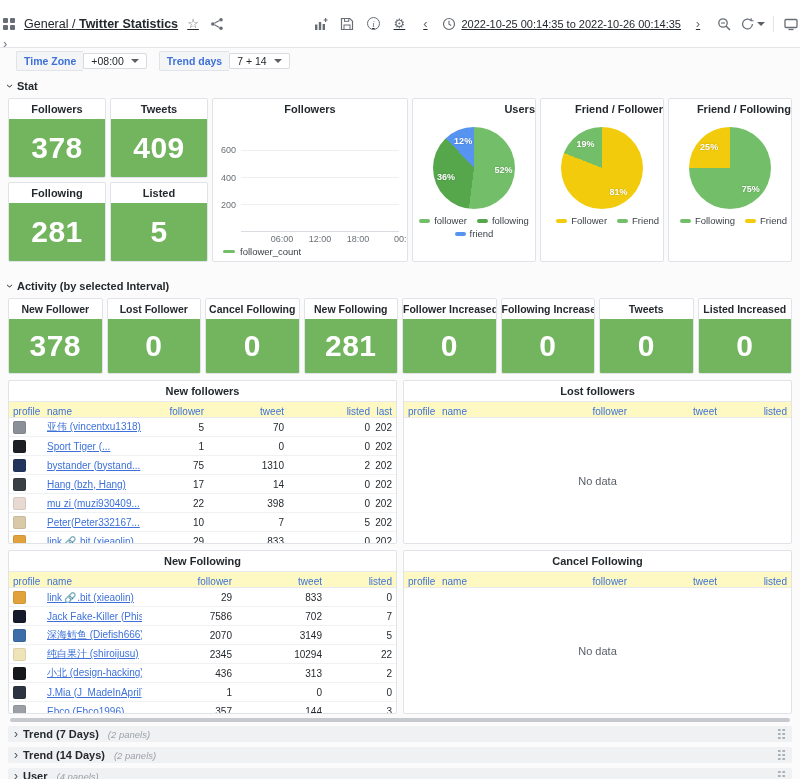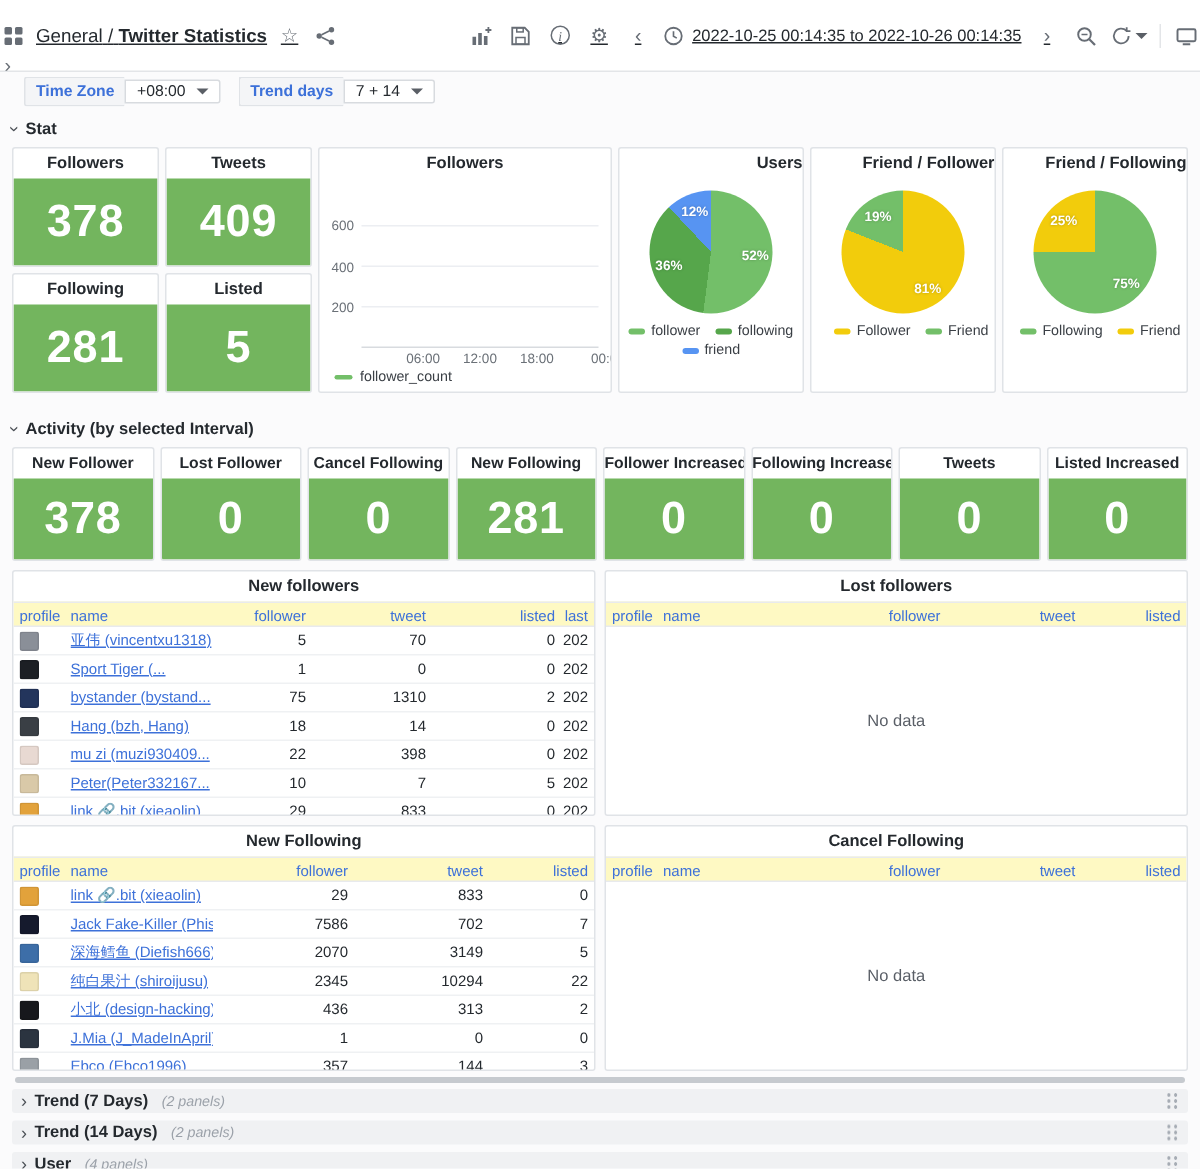--- a/index.html
+++ b/index.html
@@ -368,21 +368,21 @@
             <span class="td num c2">75</span>
             <span class="td num c3">1310</span>
             <span class="td num c4">2</span>
             <span class="td num c5">202</span>
           </div>
           <div class="tr">
             <span class="td c0">
               <span class="avatar" style="background: rgb(58, 63, 69);"></span>
             </span>
             <span class="td c1 link">Hang (bzh, Hang)</span>
-            <span class="td num c2">18</span>
+            <span class="td num c2">17</span>
             <span class="td num c3">14</span>
             <span class="td num c4">0</span>
             <span class="td num c5">202</span>
           </div>
           <div class="tr">
             <span class="td c0">
               <span class="avatar" style="background: rgb(232, 217, 210);"></span>
             </span>
             <span class="td c1 link">mu zi (muzi930409...</span>
             <span class="td num c2">22</span>

